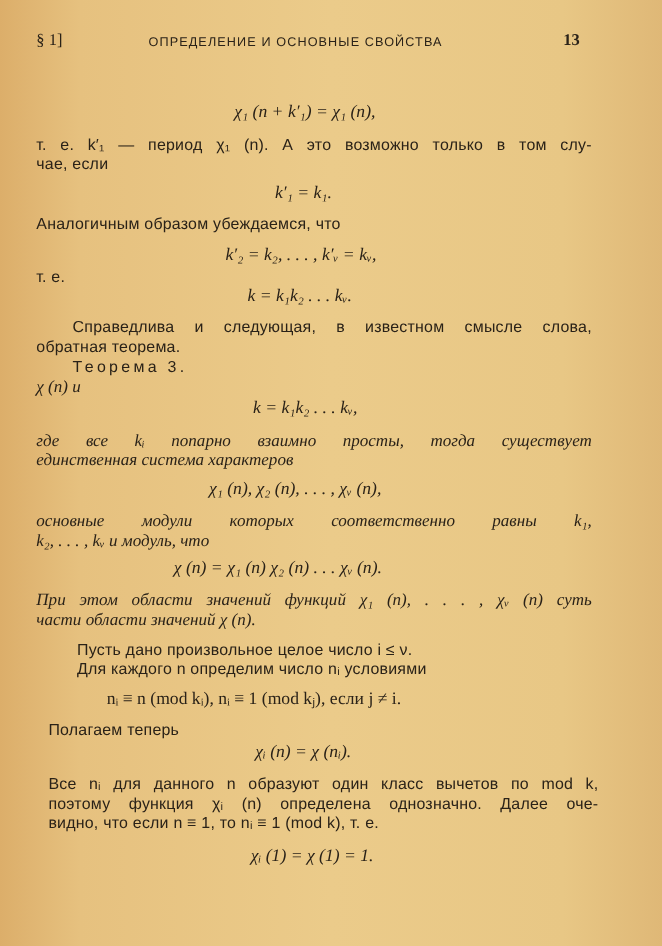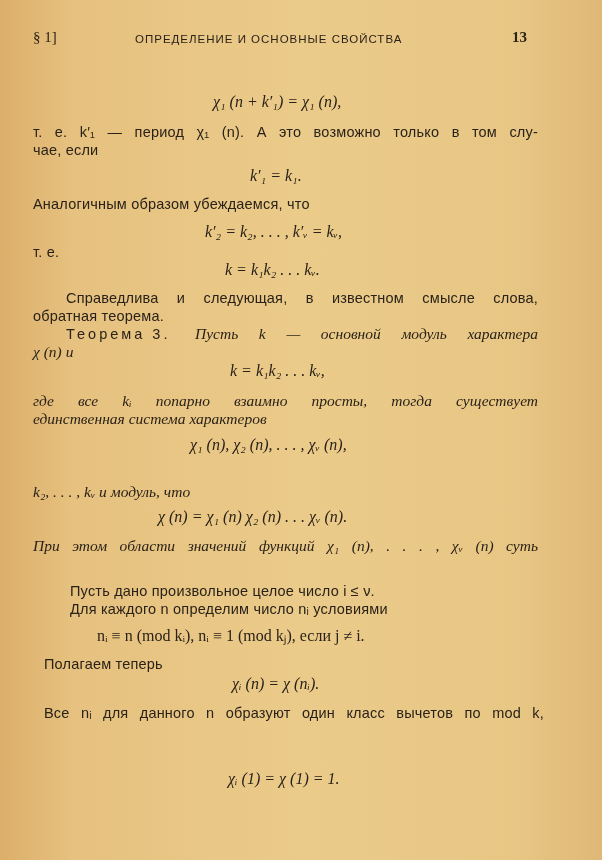--- a/index.html
+++ b/index.html
@@ -40,36 +40,39 @@
 
   <div class="line sans" style="left:33px;top:195px;">Аналогичным образом убеждаемся, что</div>
   <div class="line formula it" style="left:205px;top:223px;">k′₂ = k₂, . . . , k′ᵥ = kᵥ,</div>
   <div class="line sans" style="left:33px;top:243px;">т. е.</div>
   <div class="line formula it" style="left:225px;top:261px;">k = k₁k₂ . . . kᵥ.</div>
 
   <div class="line sans" style="left:66px;top:289px;width:472px;text-align:justify;text-align-last:justify;">Справедлива и следующая, в известном смысле слова,</div>
   <div class="line sans" style="left:33px;top:307px;">обратная теорема.</div>
 
   <div class="line sans spaced" style="left:66px;top:325px;">Теорема 3.</div>
-  <div class="line it" style="left:195px;top:325px;width:343px;text-align:justify;text-align-last:justify;font-size:15.5px;">Пусть k — основной модуль характера</div>
   <div class="line it" style="left:33px;top:343px;">χ (n) и</div>
   <div class="line formula it" style="left:230px;top:362px;">k = k₁k₂ . . . kᵥ,</div>
 
   <div class="line it justify" style="left:33px;top:392px;">где все kᵢ попарно взаимно просты, тогда существует</div>
   <div class="line it" style="left:33px;top:410px;">единственная система характеров</div>
   <div class="line formula it" style="left:190px;top:436px;">χ₁ (n), χ₂ (n), . . . , χᵥ (n),</div>
 
+  <div class="line it justify" style="left:33px;top:465px;">основные модули которых соответственно равны k₁,</div>
   <div class="line it" style="left:33px;top:483px;">k₂, . . . , kᵥ и модуль, что</div>
   <div class="line formula it" style="left:158px;top:508px;">χ (n) = χ₁ (n) χ₂ (n) . . . χᵥ (n).</div>
 
   <div class="line it justify" style="left:33px;top:537px;">При этом области значений функций χ₁ (n), . . . , χᵥ (n) суть</div>
+  <div class="line it" style="left:33px;top:555px;">части области значений χ (n).</div>
 
   <div class="line sans" style="left:70px;top:582px;">Пусть дано произвольное целое число i ≤ ν.</div>
   <div class="line sans" style="left:70px;top:600px;">Для каждого n определим число nᵢ условиями</div>
   <div class="line formula" style="left:97px;top:627px;">nᵢ ≡ n (mod kᵢ),    nᵢ ≡ 1 (mod kⱼ),  если j ≠ i.</div>
 
   <div class="line sans" style="left:44px;top:655px;">Полагаем теперь</div>
   <div class="line formula it" style="left:232px;top:675px;">χᵢ (n) = χ (nᵢ).</div>
 
   <div class="line sans" style="left:44px;top:704px;width:500px;text-align:justify;text-align-last:justify;">Все nᵢ для данного n образуют один класс вычетов по mod k,</div>
+  <div class="line sans" style="left:44px;top:722px;width:500px;text-align:justify;text-align-last:justify;">поэтому функция χᵢ (n) определена однозначно. Далее оче-</div>
+  <div class="line sans" style="left:44px;top:740px;">видно, что если n ≡ 1, то nᵢ ≡ 1 (mod k), т. е.</div>
   <div class="line formula it" style="left:228px;top:770px;">χᵢ (1) = χ (1) = 1.</div>
 
 </div>
 
 </body></html>

